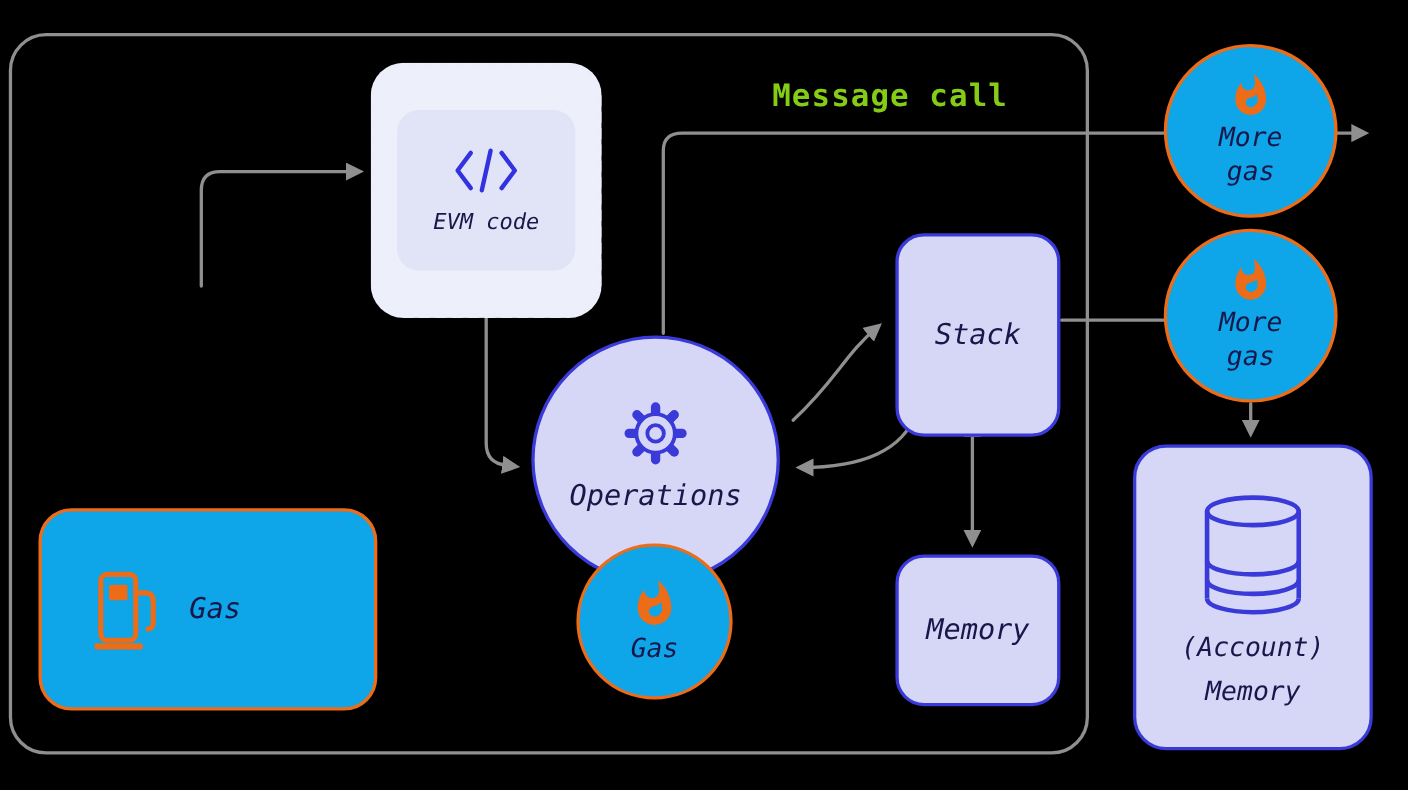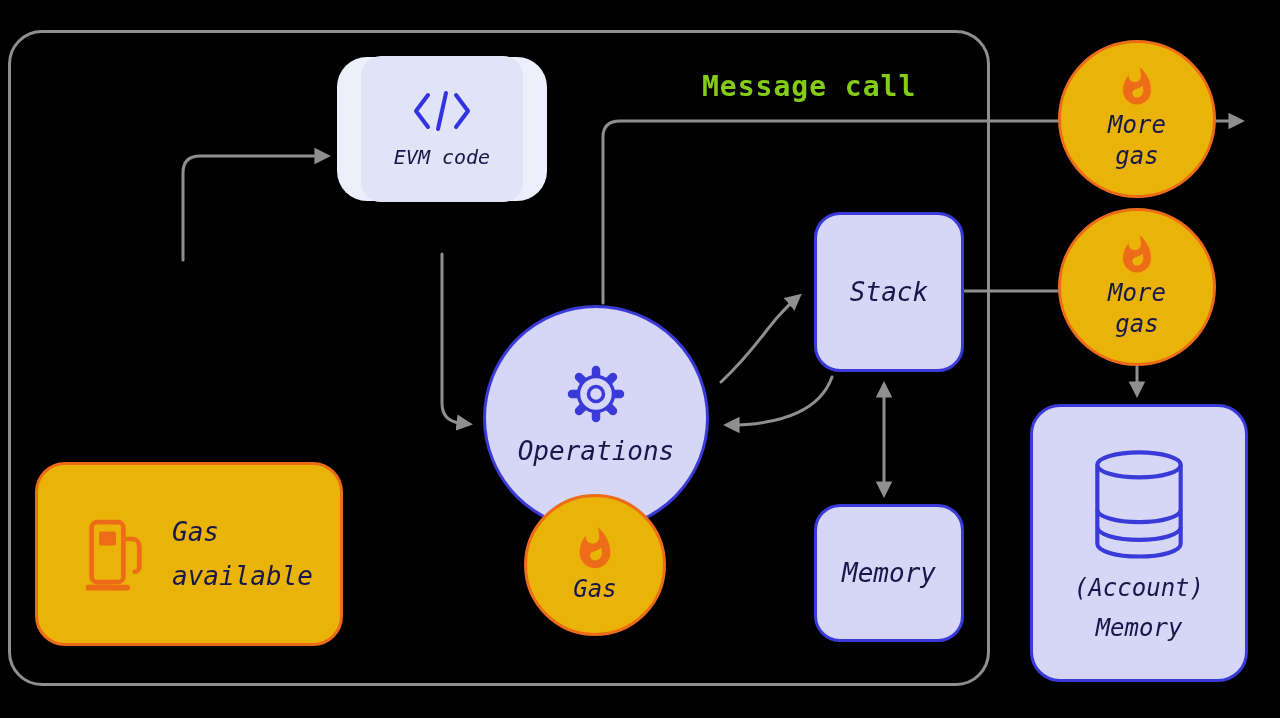--- a/index.html
+++ b/index.html
@@ -5,34 +5,34 @@
   html,body{margin:0;padding:0;background:#000;}
   #canvas{position:relative;width:1280px;height:718px;background:#000;overflow:hidden;
           font-family:"DejaVu Sans Mono","Liberation Mono",monospace;}
   .abs{position:absolute;box-sizing:border-box;}
   #frame{left:8px;top:30px;width:982px;height:656px;border:3px solid #8f8f8f;border-radius:34px;z-index:1;}
   #wires{left:0;top:0;width:1280px;height:718px;z-index:2;pointer-events:none;}
   #title{left:702px;top:70px;font-size:28px;font-weight:bold;color:#84cc16;letter-spacing:1px;z-index:2;}
   .node{display:flex;flex-direction:column;align-items:center;justify-content:center;
         font-style:italic;color:#17174a;z-index:3;text-align:center;}
   .lav{background:#d6d6f7;border:3px solid #3a3ad9;}
-  .org{background:#eab308;border:3px solid #ed6c17;font-style:italic;}
+  .org{background:#0ea5e9;border:3px solid #ed6c17;font-style:italic;}
   .circle{border-radius:50%;}
   .t26{font-size:26px;line-height:44px;}
   .t24{font-size:24px;line-height:31px;}
-  #evm-outer{left:337px;top:57px;width:210px;height:144px;border-radius:30px;border:5px dashed #eceefc;
+  #evm-outer{left:337px;top:57px;width:210px;height:232px;border-radius:30px;border:5px dashed #eceefc;
              background:#edeffb;display:flex;align-items:center;justify-content:center;z-index:3;}
   #evm-inner{width:162px;height:146px;border-radius:20px;background:#e1e3f7;display:flex;flex-direction:column;
              align-items:center;justify-content:center;gap:12px;font-style:italic;color:#17174a;font-size:20px;}
   #pc{left:35px;top:258px;width:308px;height:180px;border-radius:30px;}
   #gasav{left:35px;top:462px;width:308px;height:184px;border-radius:30px;flex-direction:row;justify-content:flex-start;
          padding-left:48px;gap:28px;text-align:left;}
   #ops{left:483px;top:305px;width:226px;height:226px;gap:4px;}
   #gasc{left:524px;top:494px;width:142px;height:142px;gap:2px;z-index:4;}
-  #stack{left:814px;top:212px;width:150px;height:160px;border-radius:26px;}
+  #stack{left:814px;top:212px;width:150px;height:185px;border-radius:26px;}
   #memory{left:814px;top:504px;width:150px;height:138px;border-radius:26px;}
   #mg1{left:1058px;top:40px;width:158px;height:158px;gap:2px;}
   #mg2{left:1058px;top:208px;width:158px;height:158px;gap:2px;}
   #storage{left:1030px;top:404px;width:218px;height:278px;border-radius:30px;gap:4px;padding-top:8px;}
 </style>
 </head>
 <body>
 
 <div id="canvas">
 
@@ -76,21 +76,20 @@
     <svg width="58" height="80" viewBox="0 0 62 80">
       <g stroke="#ed6c17" fill="none">
         <rect x="6" y="6" width="34" height="64" rx="6" stroke-width="5"></rect>
         <line x1="2" y1="76" x2="44" y2="76" stroke-width="6" stroke-linecap="round"></line>
         <rect x="14" y="16" width="18" height="15" rx="2" fill="#ed6c17" stroke="none"></rect>
         <path d="M44 24 h5 c6 0 8 3 8 9 v20 c0 4 -2.5 6 -5 6" stroke-width="5" stroke-linecap="round"></path>
       </g>
     </svg>
     <div>
       <div class="t26">Gas</div>
-      <div class="t26">available</div>
     </div>
   </div>
 
   <div id="ops" class="abs node lav circle">
     <svg width="62" height="62" viewBox="0 0 62 62">
       <g stroke="#3a3ad9">
         <g stroke-width="8.5" stroke-linecap="round">
           <line x1="31" y1="7" x2="31" y2="13.5"></line>
           <line x1="31" y1="7" x2="31" y2="13.5" transform="rotate(45 31 31)"></line>
           <line x1="31" y1="7" x2="31" y2="13.5" transform="rotate(90 31 31)"></line>

